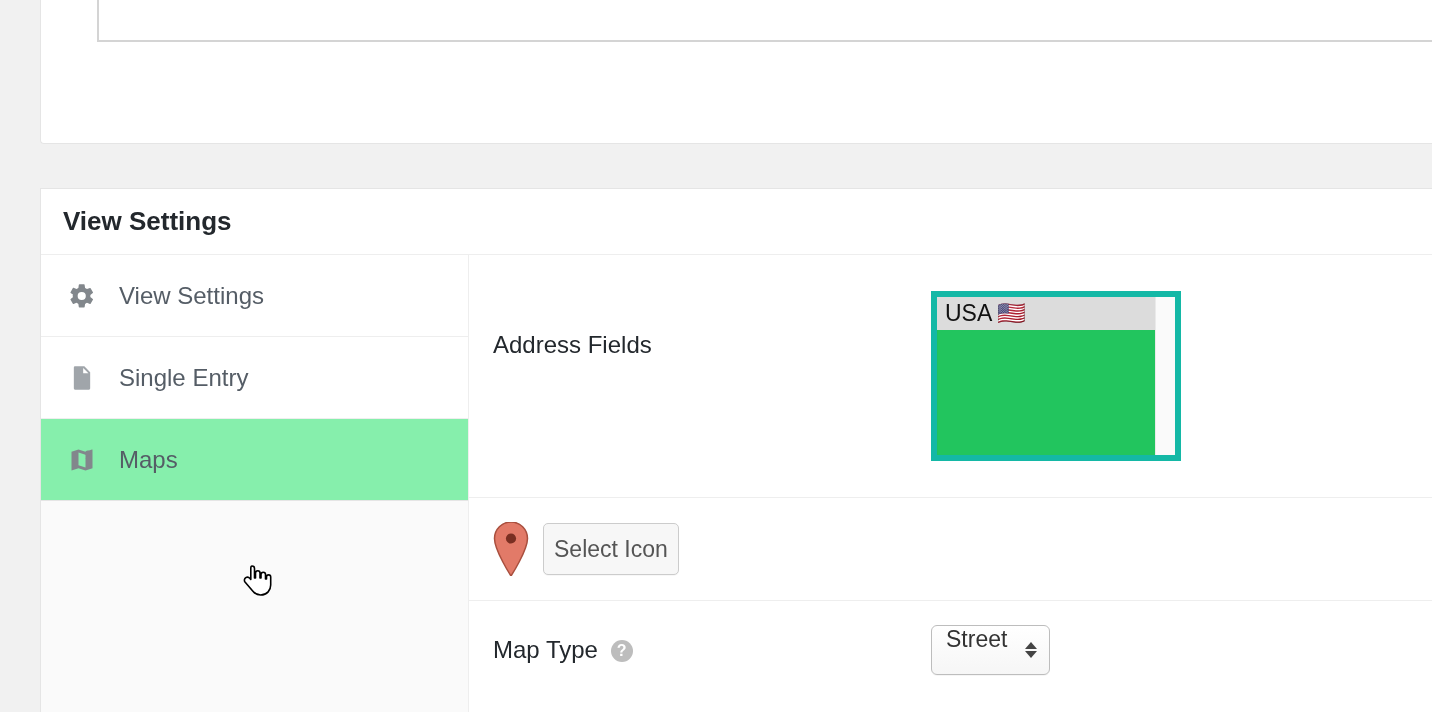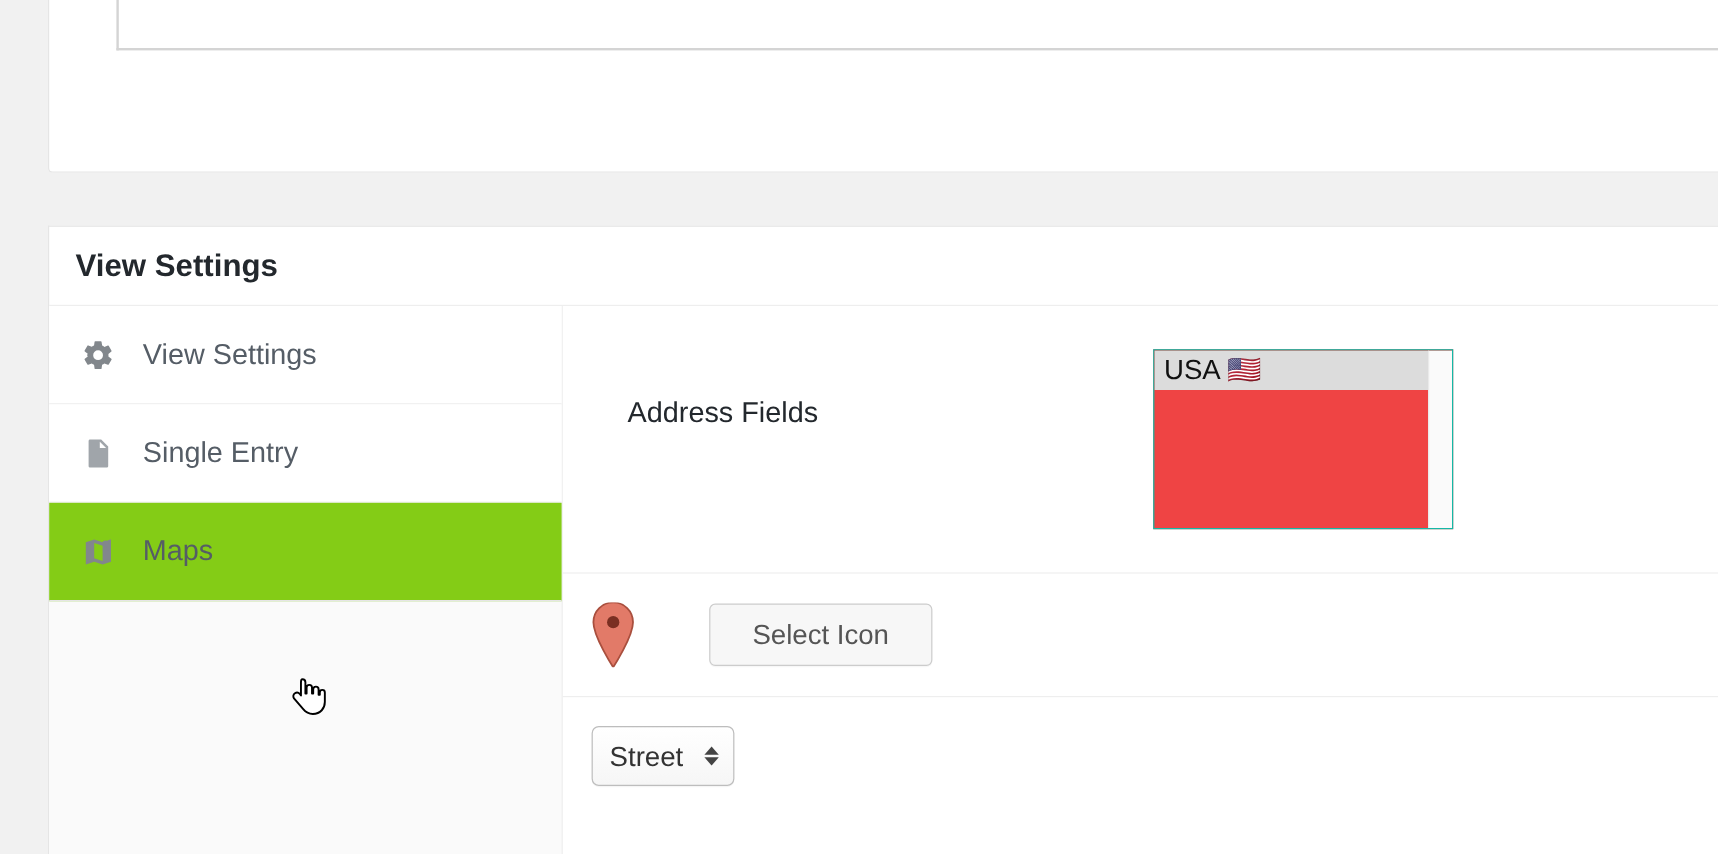--- a/index.html
+++ b/index.html
@@ -76,21 +76,21 @@
     background: #fff;
   }
   .side-item .icon-slot {
     width: 34px;
     display: flex;
     align-items: center;
     justify-content: center;
     flex-shrink: 0;
   }
   .side-item.active {
-    background: #84cc16;
+    background: #86efac;
     color: #555d66;
     border-bottom: 1px solid #e5e5e5;
   }
   .side-item.active .label { font-weight: 500; }
 
   
   .cursor {
     position: absolute;
     left: 242px; top: 564px;
     pointer-events: none;
@@ -105,35 +105,34 @@
     display: flex;
     align-items: center;
     padding: 24px 0 24px 24px;
     border-bottom: 1px solid #eee;
   }
   .row:last-child { border-bottom: none; }
   .row-label {
     width: 438px;
     font-size: 24px;
     color: #23282d;
-    margin-left: 30px;
   }
   .row-control {
     flex: 1;
     display: flex;
     align-items: center;
     gap: 14px;
   }
 
   
   .multiselect {
     width: 250px;
-    height: 150px;
-    border: 1px solid #14b8a6;
-    background: #ef4444;
+    height: 170px;
+    border: 6px solid #14b8a6;
+    background: #22c55e;
     box-shadow: inset 0 1px 2px rgba(0,0,0,0.05);
     font-size: 23px;
     overflow: hidden;
     position: relative;
     padding-right: 20px;
   }
   .multiselect .scroll-gutter {
     position: absolute;
     right: 0; top: 0; bottom: 0; width: 20px;
     background: #fafafa;
@@ -151,38 +150,37 @@
   .ms-option.selected { background: #dcdcdc; }
 
   
   .pin-graphic {
     width: 36px; height: 54px;
     display: block;
   }
 
   .btn {
     height: 52px;
-    padding: 0 35px;
+    padding: 0 10px;
     font-size: 23px;
     color: #555;
     background: #f7f7f7;
     border: 1px solid #ccc;
     border-radius: 5px;
     cursor: pointer;
     display: inline-flex;
     align-items: center;
     box-shadow: 0 1px 0 rgba(0,0,0,0.03);
-    margin-left: 48px;
   }
 
   
   .select-wrap {
     position: relative;
     display: inline-flex;
-    align-items: center;
+    align-items: flex-start;
     height: 50px;
     border: 1px solid #bdbdbd;
     border-radius: 6px;
     background: linear-gradient(#fff, #f6f6f6);
     box-shadow: 0 1px 0 rgba(0,0,0,0.04);
     padding: 0 42px 0 14px;
     font-size: 23px;
     color: #333;
     cursor: pointer;
   }
@@ -287,20 +285,24 @@
             <svg class="pin-graphic" viewBox="0 0 24 36">
               <path d="M12 0C6 0 1 4.8 1 11c0 8 11 25 11 25s11-17 11-25C23 4.8 18 0 12 0z" fill="#e27a68" stroke="#a94f3e" stroke-width="1"></path>
               <circle cx="12" cy="11" r="3.4" fill="#7a2f22"></circle>
             </svg>
           </span>
           <button class="btn">Select Icon</button>
         </div>
       </div>
 
       <div class="row">
+        <div class="row-label">
+          <span>Map Type</span>
+          <span class="help-icon">?</span>
+        </div>
         <div class="row-control">
           <div class="select-wrap">
             <span>Street</span>
             <span class="caret">
               <span class="up"></span>
                 <span class="down"></span>
             </span>
           </div>
         </div>
       </div>

